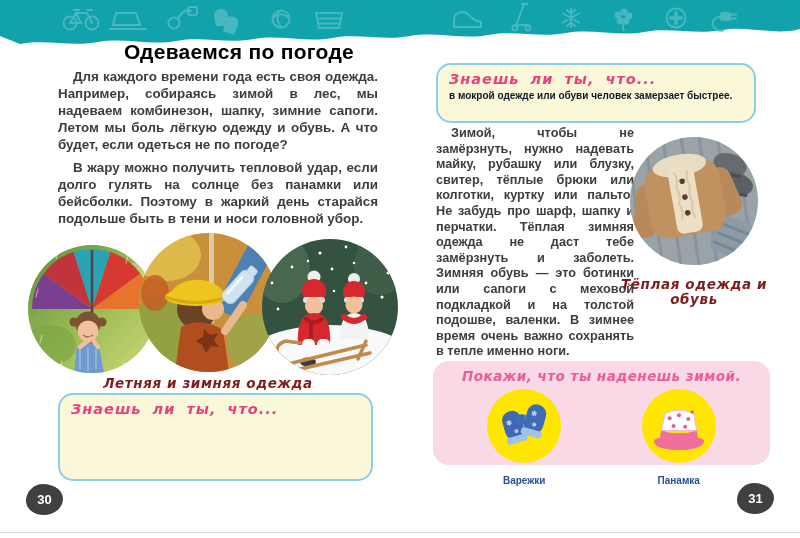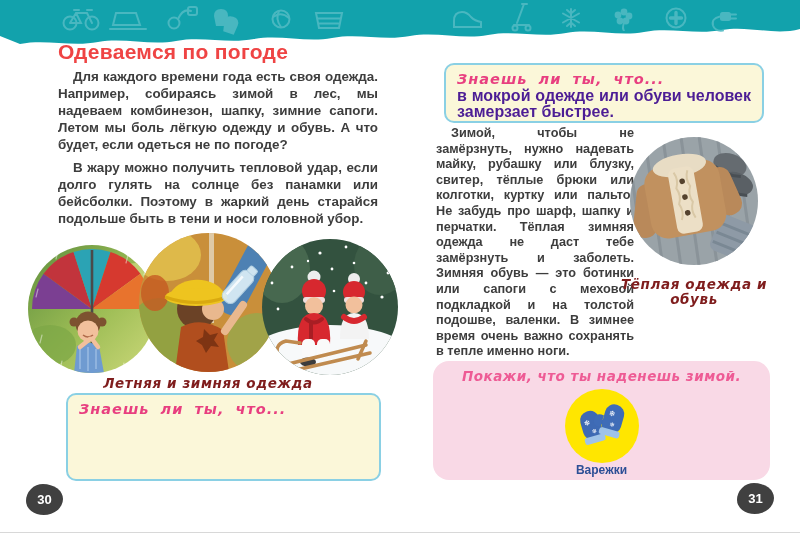--- a/index.html
+++ b/index.html
@@ -3,22 +3,22 @@
 <meta charset="utf-8">
 <style>
   html,body{margin:0;padding:0;background:#fff;}
   .stage{position:relative;width:800px;height:538px;background:#ffffff;overflow:hidden;
          font-family:"Liberation Sans",sans-serif;}
 
   
   .band{position:absolute;top:0;left:0;width:800px;height:50px;}
 
   
-  .title{position:absolute;left:58px;top:40px;width:330px;
-         font-size:21px;font-weight:bold;letter-spacing:.3px;color:#ef4444;}
+  .title{position:absolute;left:74px;top:40px;width:330px;
+         font-size:21px;font-weight:bold;letter-spacing:.3px;color:#000000;text-align:center;}
   .para{position:absolute;color:#3d3d3d;font-weight:bold;text-align:justify;
         font-size:13.4px;line-height:17px;text-indent:15px;margin:0;}
   #p1{left:58px;top:68px;width:320px;}
   #p2{left:58px;top:159px;width:320px;}
   #p3{left:436px;top:126px;width:198px;font-size:12.7px;line-height:15.6px;}
 
   
   .photo-circle{position:absolute;border-radius:50%;overflow:hidden;}
   #ph1{left:28px;top:245px;width:128px;height:128px;z-index:1;}
   #ph2{left:139px;top:233px;width:139px;height:139px;z-index:2;}
@@ -27,41 +27,41 @@
   .photo-circle svg{display:block;width:100%;height:100%;}
 
   .caption{position:absolute;color:#7f1d1d;font-weight:bold;font-style:italic;
            font-size:13.5px;line-height:15px;text-align:center;letter-spacing:.6px;
            font-family:"DejaVu Sans",cursive,sans-serif;}
   #cap-left{left:28px;top:376px;width:360px;}
   #cap-right{left:616px;top:277px;width:156px;}
 
   
   .know-box{position:absolute;background:#fbf7d9;border:2px solid #8ad0e4;
-            border-radius:10px;padding:6px 11px 8px 11px;box-sizing:border-box;margin-left:8px;}
+            border-radius:15px;padding:6px 11px 8px 11px;box-sizing:border-box;}
   #know-left{left:58px;top:393px;width:315px;height:88px;}
   #know-right{left:436px;top:63px;width:320px;height:60px;}
   .know-heading{color:#e83f80;font-weight:bold;font-style:italic;font-size:14.5px;
                 letter-spacing:1px;word-spacing:5px;
                 font-family:"DejaVu Sans",cursive,sans-serif;}
-  .know-text{color:#4c1d95;font-weight:bold;font-size:16px;line-height:16.4px;
+  .know-text{color:#0f172a;font-weight:bold;font-size:10px;line-height:16.4px;
              text-align:justify;margin-top:1px;}
 
   
-  .activity-box{position:absolute;left:433px;top:361px;width:337px;height:119px;
+  .activity-box{position:absolute;left:433px;top:361px;width:337px;height:104px;
                 background:#f9d9e6;border-radius:16px;box-sizing:border-box;padding-top:7px;}
   .activity-title{color:#ee5b95;font-weight:bold;font-style:italic;font-size:13.5px;
                   text-align:center;letter-spacing:.5px;
                   font-family:"DejaVu Sans",cursive,sans-serif;}
   .activity-items{display:flex;justify-content:space-around;padding:5px 14px 0 14px;}
   .activity-item{display:flex;flex-direction:column;align-items:center;width:90px;}
   .activity-circle{width:74px;height:74px;border-radius:50%;background:#ffe600;
                    display:flex;align-items:center;justify-content:center;}
   .activity-circle svg{width:62px;height:62px;display:block;}
-  .activity-label{margin-top:0;color:#2d4f96;font-weight:bold;font-size:12px;}
+  .activity-label{margin-top:12px;color:#2d4f96;font-weight:bold;font-size:10px;}
 
   
   .badge{position:absolute;width:37px;height:31px;background:#404040;color:#fff;
          font-weight:bold;font-size:13px;display:flex;align-items:center;justify-content:center;
          border-radius:46% 54% 52% 48% / 55% 48% 52% 45%;}
   #badge-30{left:26px;top:484px;}
   #badge-31{left:737px;top:483px;}
 
   .bottom-edge{position:absolute;left:0;top:532px;width:800px;height:1px;background:#d8d8d8;}
 </style>
@@ -321,20 +321,36 @@
                 <rect x="15" y="20" width="25" height="38" rx="12" fill="#3f6cb7"></rect>
                 <path d="M15 38 q-11 -2 -11 8 q0 9 10 7 Z" fill="#3f6cb7"></path>
                 <rect x="14" y="53" width="27" height="9" rx="3.5" fill="#9fc3e8"></rect>
                 <text x="20" y="36" font-size="10" fill="#fff" font-family="DejaVu Sans">❄</text>
                 <text x="25" y="49" font-size="8" fill="#fff" font-family="DejaVu Sans">❄</text>
               </g>
             </svg>
           </div>
           <div class="activity-label">Варежки</div>
         </div>
+        <div class="activity-item">
+          <div class="activity-circle">
+            <svg viewBox="0 0 80 80">
+              <path d="M22 24 q18 -9 37 0 l4 22 H17 Z" fill="#ffffff" stroke="#f2b9ce" stroke-width="1.5"></path>
+              <circle cx="28" cy="30" r="2.6" fill="#e85f8e"></circle>
+                <circle cx="40" cy="26" r="2.6" fill="#e85f8e"></circle>
+              <circle cx="52" cy="31" r="2.6" fill="#e85f8e"></circle>
+                <circle cx="33" cy="40" r="2.6" fill="#e85f8e"></circle>
+              <circle cx="48" cy="41" r="2.6" fill="#e85f8e"></circle>
+                <circle cx="57" cy="22" r="2.2" fill="#e85f8e"></circle>
+              <path d="M17 46 q23 7 46 0 l1.5 8 q-24 7 -49 0 Z" fill="#ee6f9c"></path>
+              <path d="M8 58 C22 50 58 50 72 58 C74 66 60 71 40 71 C20 71 6 66 8 58 Z" fill="#ee6f9c"></path>
+            </svg>
+          </div>
+          <div class="activity-label">Панамка</div>
+        </div>
       </div>
     </div>
 
     <div class="badge" id="badge-31">31</div>
   </div>
 
   <div class="bottom-edge"></div>
 </div>
 
 </body></html>

